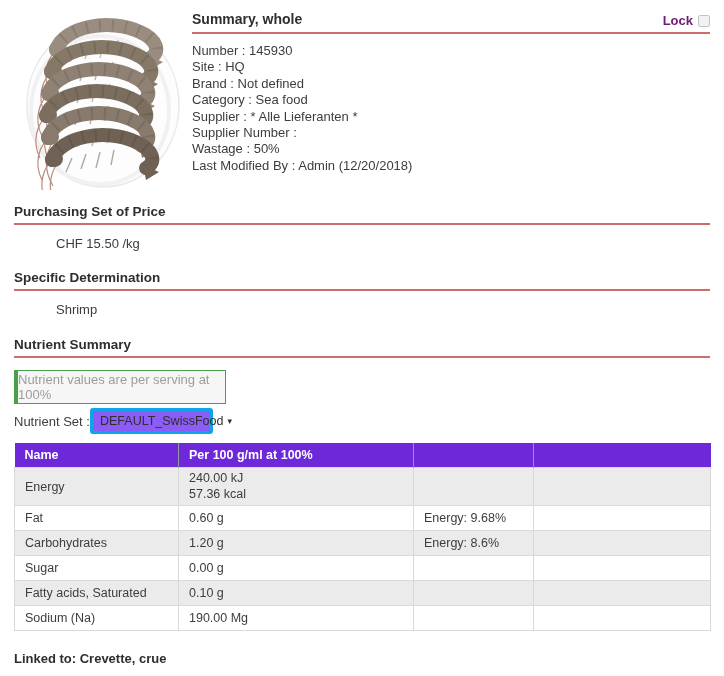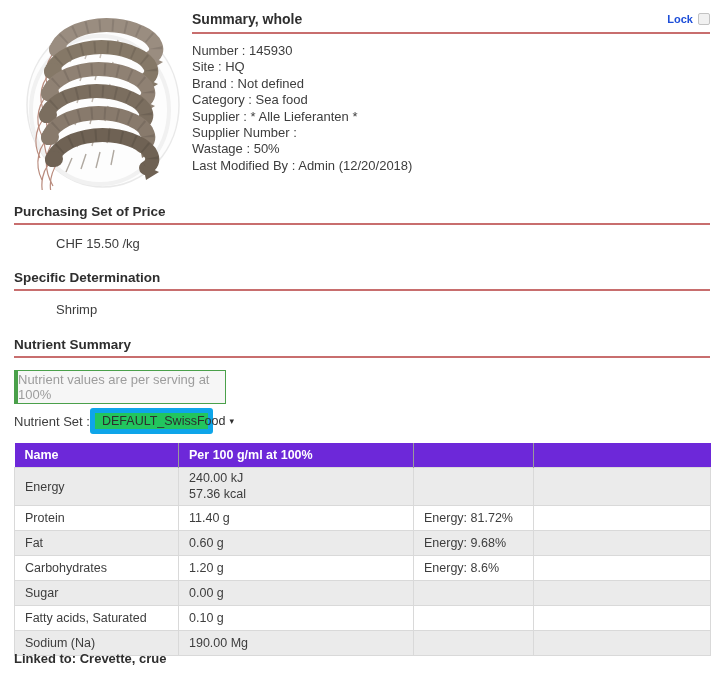--- a/index.html
+++ b/index.html
@@ -10,21 +10,21 @@
     width:724px; height:676px;
     position:relative;
     overflow:hidden;
   }
   .abs { position:absolute; }
 
   
   .photo { left:24px; top:4px; width:160px; height:186px; }
   .product-title { left:192px; top:11px; font-size:14px; font-weight:bold; color:#2e2e2e; }
   .lock-wrap { right:14px; top:13px; display:flex; align-items:center; gap:5px; }
-  .lock-label { font-size:11px; font-weight:bold; color:#1d4ed8; }
+  .lock-label { font-size:13px; font-weight:bold; color:#701a75; }
   .checkbox {
     width:12px; height:12px; background:#f1f1f1;
     border:1px solid #c3c3c3; border-radius:2px; display:inline-block; cursor:pointer;
   }
   .rule { height:2px; background:#c86e6e; }
   .title-rule { left:192px; top:32px; width:518px; }
   .info-list { left:192px; top:43px; font-size:13px; line-height:16.4px; color:#3d3d3d; }
 
   
   .section-heading { left:14px; font-size:13.5px; font-weight:bold; color:#2e2e2e; }
@@ -41,21 +41,21 @@
     background:#f6f6f6;
     border:1px solid #4aa04a; border-left:4px solid #4aa04a;
     display:flex; align-items:center; justify-content:center;
     font-size:13px; color:#9d9d9d;
   }
 
   
   .set-label { left:14px; top:414px; font-size:13px; color:#3d3d3d; }
   .set-select {
     left:90px; top:408px; width:123px; height:26px;
-    border:5px solid #0ea5e9; border-radius:3px; background:#22c55e;
+    border:3px solid #0ea5e9; border-radius:3px; background:#8b5cf6;
     display:flex; align-items:center; justify-content:space-between;
     padding:0 7px; font-size:12.5px; color:#2e2e2e; cursor:pointer;
   }
   .set-select .arrow { font-size:9px; color:#2e2e2e; margin-left:4px; }
 
   
   .table-wrap { left:14px; top:443px; width:696px; }
   table { width:100%; border-collapse:collapse; table-layout:fixed; }
   th {
     background:#6d28d9; color:#ffffff; font-weight:bold;
@@ -158,26 +158,20 @@
     </thead>
     <tbody>
       <tr>
         <td>Energy</td>
         <td class="multiline">240.00 kJ
 57.36 kcal</td>
         <td></td>
         <td></td>
       </tr>
       <tr>
-        <td>Protein</td>
-        <td>11.40 g</td>
-        <td>Energy: 81.72%</td>
-        <td></td>
-      </tr>
-      <tr>
         <td>Fat</td>
         <td>0.60 g</td>
         <td>Energy: 9.68%</td>
         <td></td>
       </tr>
       <tr>
         <td>Carbohydrates</td>
         <td>1.20 g</td>
         <td>Energy: 8.6%</td>
         <td></td>

